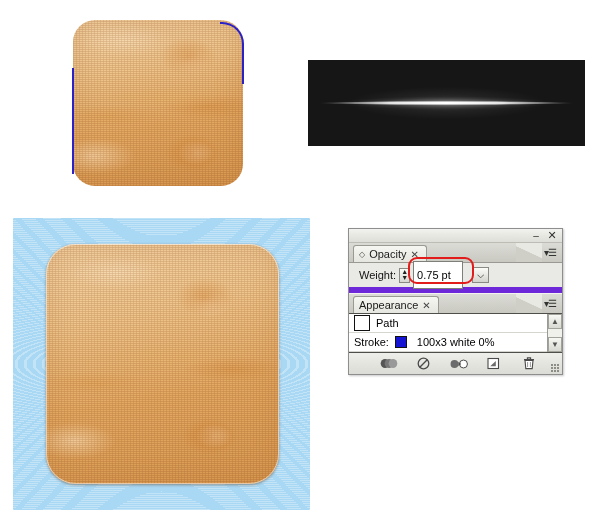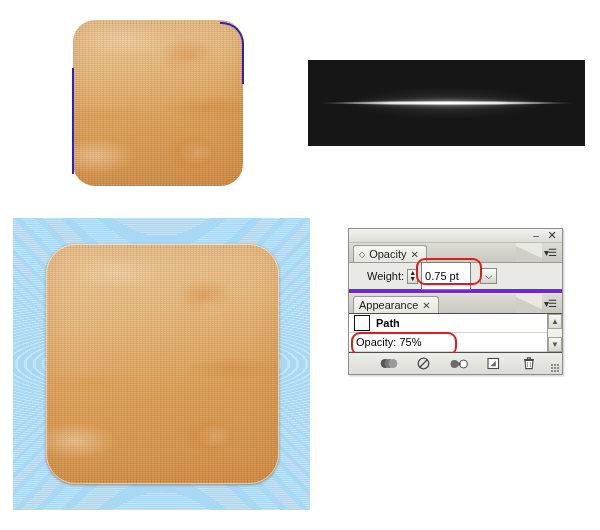--- a/index.html
+++ b/index.html
@@ -246,22 +246,22 @@
     height: 19px;
     background: linear-gradient(205deg, #e9e9e4 0 48%, #cfcfc8 50%, #cfcfc8 100%);
   }
 
   
   .stroke-body {
     height: 30px;
     background: #e9e9e5;
     display: flex;
     align-items: center;
-    padding-left: 18px;
-    border-bottom: 4px solid #6d28d9;
+    padding-left: 10px;
+    border-bottom: 6px solid #6d28d9;
     box-sizing: border-box;
   }
   .field-label { font-size: 11px; color: #111; margin-right: 3px; }
   .spinner {
     width: 11px;
     height: 15px;
     border: 1px solid #8a8a84;
     background: linear-gradient(#fbfbf8, #d8d8d2);
     display: flex;
     flex-direction: column;
@@ -331,21 +331,21 @@
   .app-row {
     height: 19px;
     display: flex;
     align-items: center;
     padding-left: 5px;
     border-bottom: 1px solid #d6d6d0;
     font-size: 11px;
     box-sizing: border-box;
     background: #fff;
   }
-  .app-row.header { font-weight: bold; }
+  .app-row.header { font-weight: normal; }
   .thumb-empty {
     width: 14px;
     height: 14px;
     border: 1px solid #111;
     background: #fff;
     margin-right: 6px;
   }
   .row-label { margin-right: 6px; }
   .sw-blue {
     width: 12px;
@@ -496,26 +496,27 @@
     <div class="flyout">▾☰</div>
   </div>
 
   <div class="app-list">
 
     <div class="app-row header">
       <span class="thumb-empty"></span>
       <span>Path</span>
     </div>
 
-
-
-    <div class="app-row opacity-row">
-      <span>Opacity: 75%</span>
-      <span class="hl-ring hl-opacity"></span>
+    <div class="app-row">
+      <span class="row-label">Stroke:</span>
+      <span class="sw-blue"></span>
+      <span class="row-value">100x3 white 0%</span>
     </div>
+
+
 
     <div class="app-scroll">
       <div class="sc-btn">▲</div>
       <div class="sc-btn sc-down">▼</div>
     </div>
   </div>
 
   <div class="app-footer">
     <span class="foot-ico">
       <svg width="18" height="11" viewBox="0 0 18 11">

